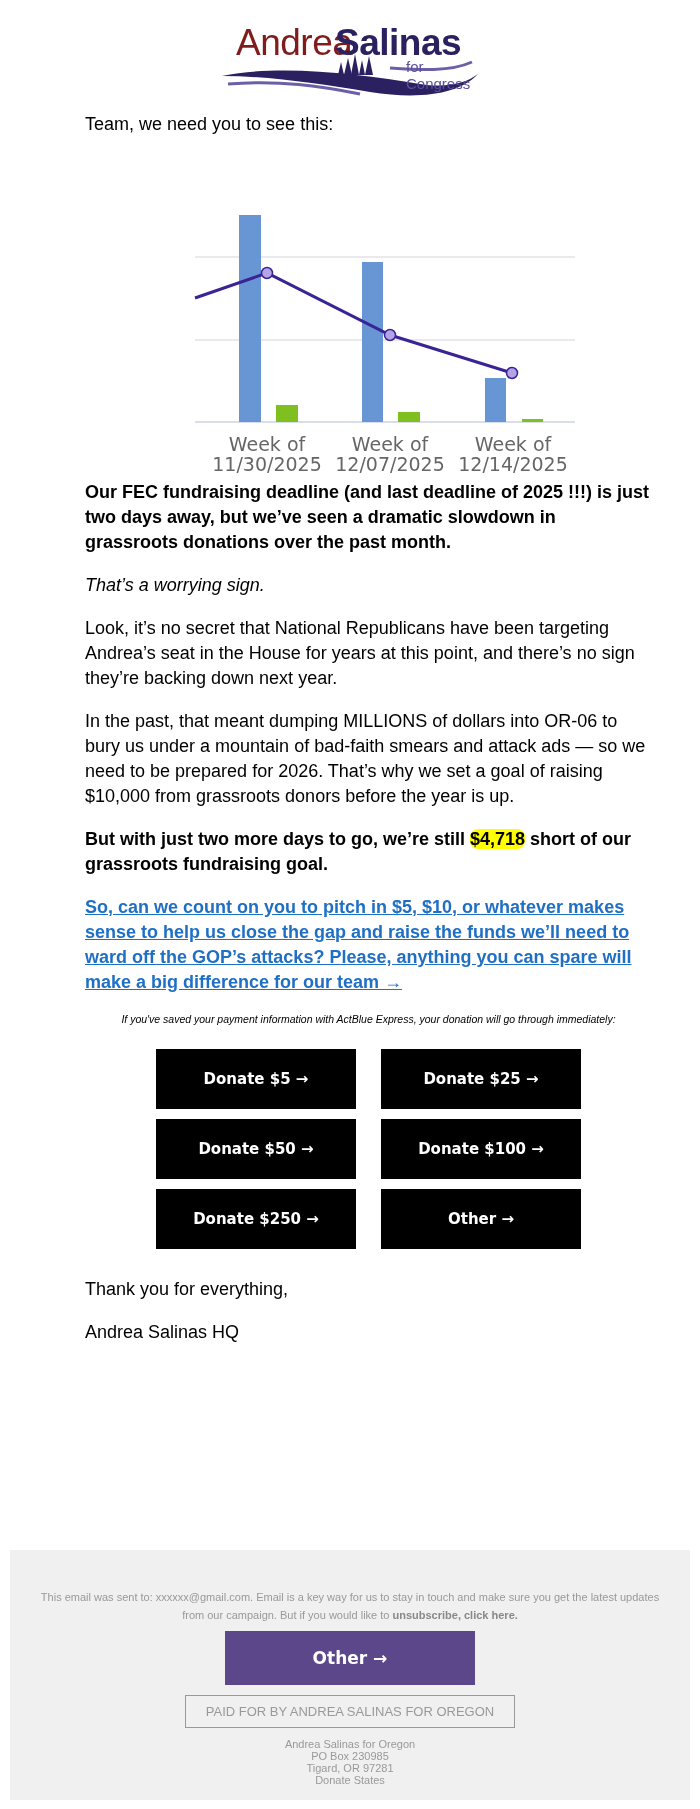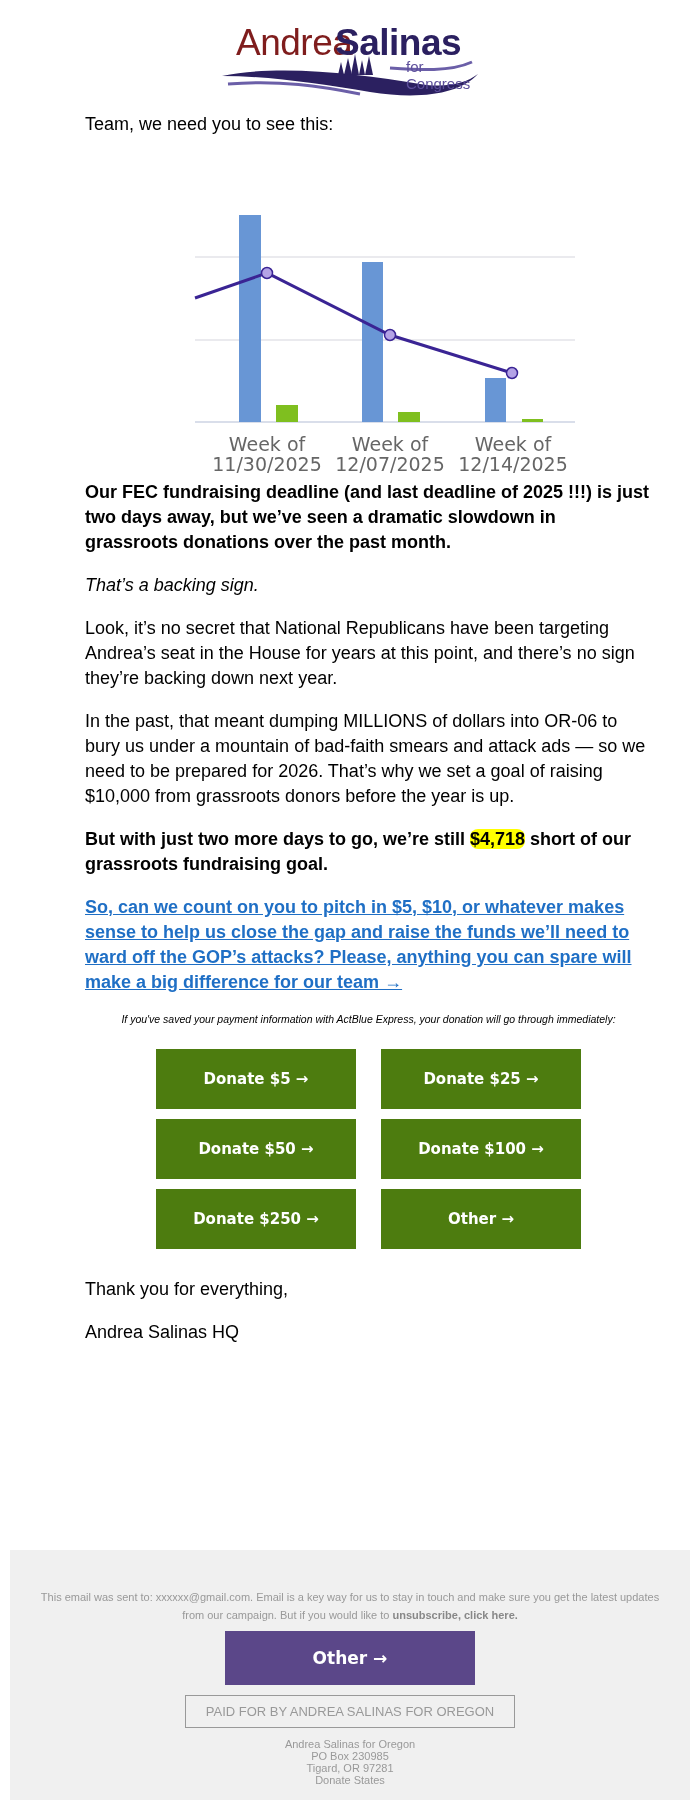--- a/index.html
+++ b/index.html
@@ -21,21 +21,21 @@
   .italic { font-style: italic; }
   .hl { background: #ffff00; border-radius: 8px; }
   .link { color: #1f6fc5; font-weight: bold; text-decoration: underline; cursor: pointer; }
 
   .chart { position: relative; width: 700px; height: 330px; margin-left: -40px; }
   .chart svg { position: absolute; left: 0; top: 0; }
   .xlabel { position: absolute; width: 120px; text-align: center; font-family: "DejaVu Sans", sans-serif; font-size: 19px; color: #666; line-height: 20px; }
 
   .note { font-size: 10.5px; font-style: italic; text-align: center; color: #000; margin: 14px 0 24px; }
   .btn-grid { display: grid; grid-template-columns: 200px 200px; column-gap: 25px; row-gap: 10px; justify-content: center; margin-bottom: 28px; }
-  .btn { background: #4d7c0f; color: #fff; height: 60px; display: flex; align-items: center; justify-content: center; font-family: "DejaVu Sans", sans-serif; font-weight: bold; font-size: 15px; cursor: pointer; }
+  .btn { background: #000000; color: #fff; height: 60px; display: flex; align-items: center; justify-content: center; font-family: "DejaVu Sans", sans-serif; font-weight: bold; font-size: 15px; cursor: pointer; }
 
   .signoff { font-size: 18px; line-height: 25px; margin-bottom: 18px; }
 
   .footer { background: #f0f0f0; margin: 0 10px; margin-top: 205px; padding: 38px 28px 14px; text-align: center; }
   .foot-text { font-size: 11px; line-height: 18px; color: #999; }
   .foot-text b { color: #888; }
   .foot-donate { width: 250px; height: 54px; margin: 7px auto 10px; background: #5b4789; color: #fff; display: flex; align-items: center; justify-content: center; font-family: "DejaVu Sans", sans-serif; font-weight: bold; font-size: 17px; cursor: pointer; }
   .paid { width: 330px; height: 33px; margin: 0 auto 10px; border: 1px solid #999; color: #999; font-size: 13px; display: flex; align-items: center; justify-content: center; }
   .addr { font-size: 11px; line-height: 12px; color: #999; }
 </style>
@@ -96,21 +96,21 @@
         <div>Week of</div>
         <div>12/07/2025</div>
       </div>
       <div class="xlabel" style="left:408px; top:279px;">
         <div>Week of</div>
         <div>12/14/2025</div>
       </div>
     </div>
 
     <p class="p bold" style="margin-top:-5px;"><span>Our FEC</span><span> fundraising deadline (and last deadline of 2025 !!!) is just two days away, but we’ve seen a dramatic slowdown in grassroots donations over the past month.</span></p>
-    <p class="p italic">That’s a backing sign.</p>
+    <p class="p italic">That’s a worrying sign.</p>
     <p class="p">Look, it’s no secret that National Republicans have been targeting Andrea’s seat in the House for years at this point, and there’s no sign they’re backing down next year.</p>
     <p class="p">In the past, that meant dumping MILLIONS of dollars into OR-06 to bury us under a mountain of bad-faith smears and attack ads — so we need to be prepared for 2026. That’s why we set a goal of raising $10,000 from grassroots donors before the year is up.</p>
     <p class="p bold"><span>But with just two more days to go, we’re still </span><span class="hl">$4,718</span><span> short of our grassroots fundraising goal.</span></p>
     <p class="p"><a class="link">So, can we count on you to pitch in $5, $10, or whatever makes sense to help us close the gap and raise the funds we’ll need to ward off the GOP’s attacks? Please, anything you can spare will make a big difference for our team →</a></p>
 
     <p class="note">If you've saved your payment information with ActBlue Express, your donation will go through immediately:</p>
 
     <div class="btn-grid">
       <div class="btn">Donate $5 →</div>
       <div class="btn">Donate $25 →</div>

